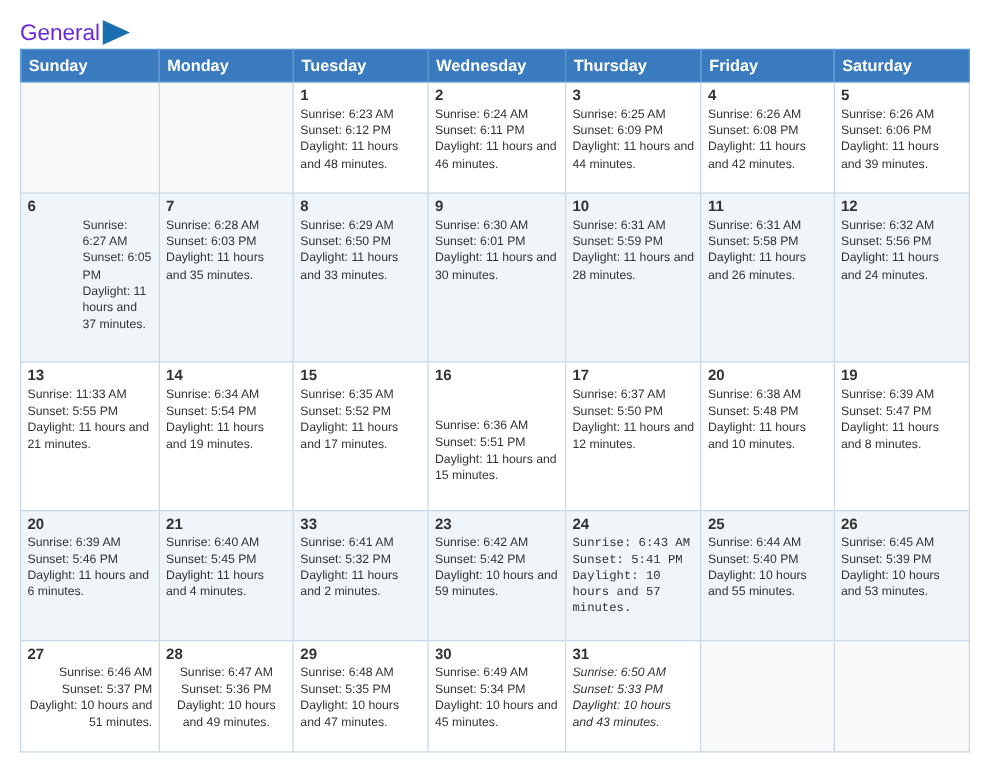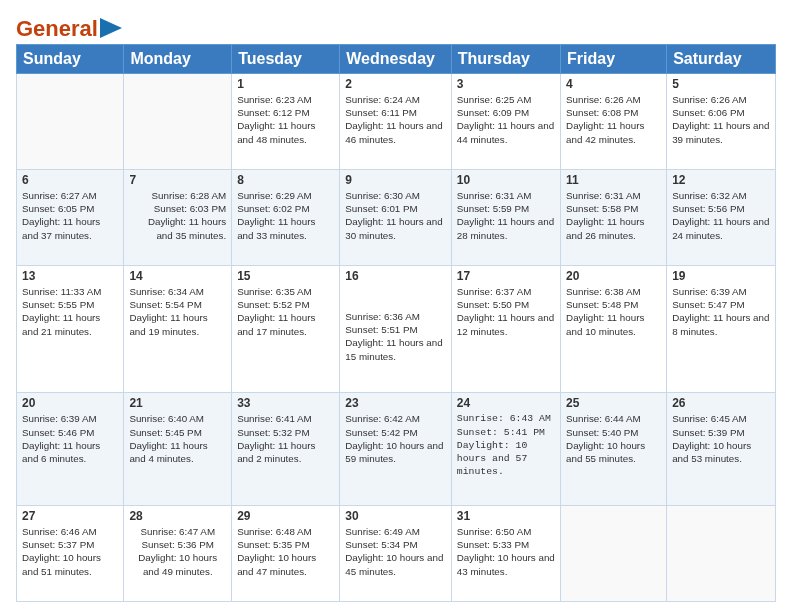--- a/index.html
+++ b/index.html
@@ -47,21 +47,21 @@
       width: 100%;
       border-collapse: collapse;
       flex: 1;
       font-size: 10.5px;
     }
     .calendar th {
       background: #3a7abf;
       color: #fff;
       text-align: left;
       padding: 5px 6px;
-      font-size: 16px;
+      font-size: 13px;
       font-weight: bold;
       border: 1px solid #5a9ad4;
     }
     .calendar td {
       vertical-align: top;
       border: 1px solid #c8d8e8;
       padding: 3px 5px;
       width: 113px;
       min-height: 80px;
       color: #333;
@@ -85,21 +85,21 @@
       background: #f9f9f9 !important;
     }
   </style>
 </head>
 <body>
 
 <div class="page">
   <div class="header-row">
     <div class="logo">
       <div style="display:flex;align-items:center;">
-        <span style="font-size:22px;font-weight:bold;color:#c2410c;">General</span>
+        <span style="font-size:18px;font-weight:normal;color:#6d28d9;">General</span>
         <svg width="22" height="20" viewBox="0 0 22 20" style="margin-left:2px;margin-top:-2px;">
           <polygon points="0,0 22,10 0,20" fill="#1a6faf"></polygon>
         </svg>
       </div>
       <span style="font-size:18px;font-weight:bold;color:#1a6faf;margin-top:-2px;margin-left:2px;"></span>
     </div>
     <div class="title-block">
       <div class="main-title"></div>
       <div class="sub-title"></div>
     </div>
@@ -148,34 +148,34 @@
           <td>
             <span class="day-num">5</span>
             <div class="day-info" style="white-space: pre-line;">Sunrise: 6:26 AM
 Sunset: 6:06 PM
 Daylight: 11 hours and 39 minutes.</div>
           </td>
         </tr>
         <tr>
           <td>
             <span class="day-num">6</span>
-            <div class="day-info" style="white-space: pre-line;">Sunrise: 6:27 AM
+            <div class="day-info" style="white-space: pre-line; margin-left: 44px;">Sunrise: 6:27 AM
 Sunset: 6:05 PM
 Daylight: 11 hours and 37 minutes.</div>
           </td>
           <td>
             <span class="day-num">7</span>
-            <div class="day-info" style="white-space: pre-line; text-align: right;">Sunrise: 6:28 AM
+            <div class="day-info" style="white-space: pre-line;">Sunrise: 6:28 AM
 Sunset: 6:03 PM
 Daylight: 11 hours and 35 minutes.</div>
           </td>
           <td>
             <span class="day-num">8</span>
             <div class="day-info" style="white-space: pre-line;">Sunrise: 6:29 AM
-Sunset: 6:02 PM
+Sunset: 6:50 PM
 Daylight: 11 hours and 33 minutes.</div>
           </td>
           <td>
             <span class="day-num">9</span>
             <div class="day-info" style="white-space: pre-line;">Sunrise: 6:30 AM
 Sunset: 6:01 PM
 Daylight: 11 hours and 30 minutes.</div>
           </td>
           <td>
             <span class="day-num">10</span>
@@ -280,21 +280,21 @@
           <td>
             <span class="day-num">26</span>
             <div class="day-info" style="white-space: pre-line;">Sunrise: 6:45 AM
 Sunset: 5:39 PM
 Daylight: 10 hours and 53 minutes.</div>
           </td>
         </tr>
         <tr>
           <td>
             <span class="day-num">27</span>
-            <div class="day-info" style="white-space: pre-line;">Sunrise: 6:46 AM
+            <div class="day-info" style="white-space: pre-line; text-align: right;">Sunrise: 6:46 AM
 Sunset: 5:37 PM
 Daylight: 10 hours and 51 minutes.</div>
           </td>
           <td>
             <span class="day-num">28</span>
             <div class="day-info" style="white-space: pre-line; text-align: center;">Sunrise: 6:47 AM
 Sunset: 5:36 PM
 Daylight: 10 hours and 49 minutes.</div>
           </td>
           <td>
@@ -304,21 +304,21 @@
 Daylight: 10 hours and 47 minutes.</div>
           </td>
           <td>
             <span class="day-num">30</span>
             <div class="day-info" style="white-space: pre-line;">Sunrise: 6:49 AM
 Sunset: 5:34 PM
 Daylight: 10 hours and 45 minutes.</div>
           </td>
           <td>
             <span class="day-num">31</span>
-            <div class="day-info" style="white-space: pre-line;">Sunrise: 6:50 AM
+            <div class="day-info" style="white-space: pre-line; font-style: italic;">Sunrise: 6:50 AM
 Sunset: 5:33 PM
 Daylight: 10 hours and 43 minutes.</div>
           </td>
           <td class="empty-cell"></td>
           <td class="empty-cell"></td>
         </tr>
       </tbody>
   </table>
 </div>
 

